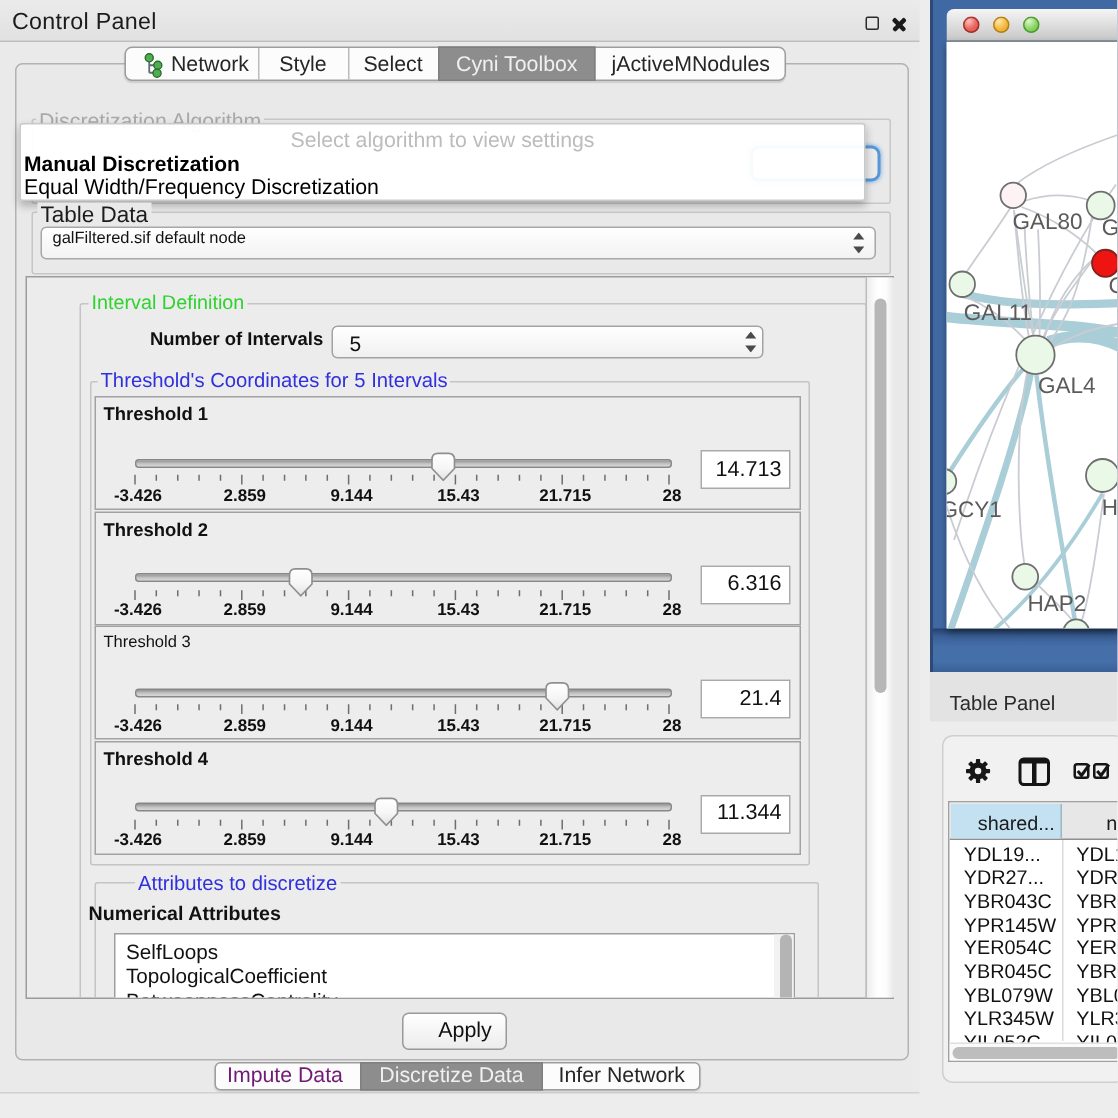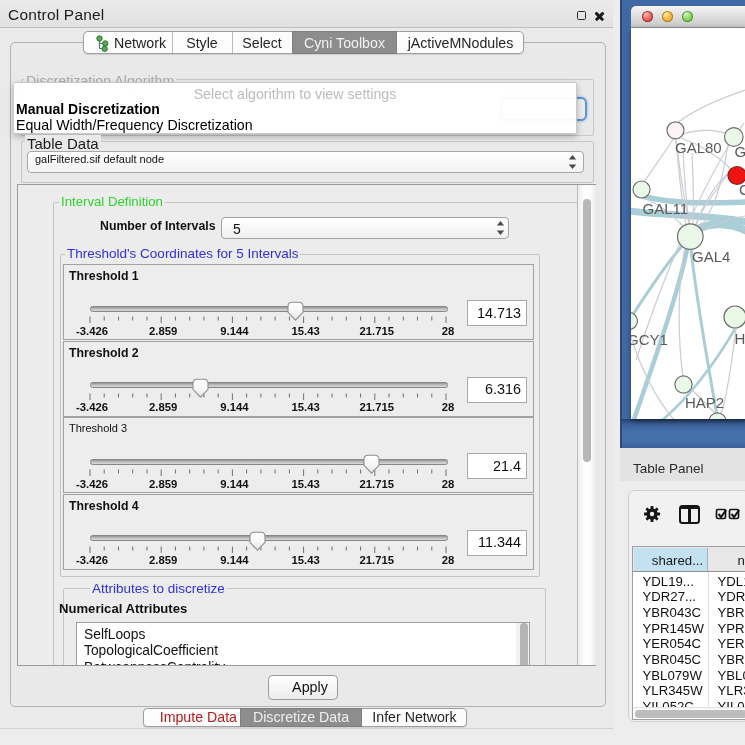--- a/index.html
+++ b/index.html
@@ -273,21 +273,21 @@
 </div>
 
 <div class="ab" style="left:577px;top:185px;width:18px;height:480px;background:linear-gradient(90deg,#ededed,#ffffff 40%,#fdfdfd 70%,#e8e8e8);border-left:1px solid #bcbcbc;"></div>
 <div class="ab" style="left:582.5px;top:199px;width:8px;height:263px;background:#b7b7b7;border-radius:4.5px;"></div>
 
 <div class="ab" style="left:268px;top:675px;width:70px;height:25px;background:linear-gradient(180deg,#ffffff,#ececec);border:1px solid #9a9a9a;border-radius:4.5px;box-sizing:border-box;"></div>
 <div class="ab txt" style="left:268px;top:679px;width:84px;text-align:center;font-size:14.3px;color:#111;">Apply</div>
 
 <div class="ab" style="left:143px;top:708px;width:324px;height:19px;background:#fcfcfc;border:1px solid #9e9e9e;border-radius:4px;box-sizing:border-box;box-shadow:0 1px 1px rgba(0,0,0,0.1);"></div>
 <div class="ab" style="left:240px;top:708px;width:122px;height:19px;background:#8d8d8d;border:1px solid #7f7f7f;box-sizing:border-box;"></div>
-<div class="ab txt" style="left:143px;top:708.5px;width:94px;text-align:right;font-size:14.2px;color:#b91c1c;">Impute Data</div>
+<div class="ab txt" style="left:143px;top:708.5px;width:94px;text-align:center;font-size:14.2px;color:#701a75;">Impute Data</div>
 <div class="ab txt" style="left:240px;top:708.5px;width:122px;text-align:center;font-size:14.2px;color:#f0f0f0;">Discretize Data</div>
 <div class="ab txt" style="left:362px;top:708.5px;width:105px;text-align:center;font-size:14.2px;color:#262626;">Infer Network</div>
 
 <div class="ab" style="left:620px;top:0;width:125px;height:448px;background:#4069a4;border-left:2px solid #2c4a75;box-sizing:border-box;"></div>
 <div class="ab" style="left:622px;top:419px;width:123px;height:29px;background:linear-gradient(180deg,#24406b,#3a5f96 5px,#446fa9 12px,#446fa9 22px,#3a6097);"></div>
 <div class="ab" style="left:631px;top:6px;width:114px;height:22px;background:linear-gradient(180deg,#f5f5f5,#c7c7c7);border-bottom:1px solid #909090;border-top-left-radius:5px;box-sizing:border-box;"></div>
 <div class="ab" style="left:641.5px;top:11px;width:11px;height:11px;border-radius:50%;background:radial-gradient(circle at 35% 28%,#ffc0ba,#ea6a63 45%,#d23f38);box-shadow:inset 0 0 0 1px rgba(140,30,25,0.75);"></div>
 <div class="ab" style="left:661.5px;top:11px;width:11px;height:11px;border-radius:50%;background:radial-gradient(circle at 35% 28%,#ffe8ae,#f5bc43 45%,#dd9a21);box-shadow:inset 0 0 0 1px rgba(160,110,15,0.75);"></div>
 <div class="ab" style="left:681.5px;top:11px;width:11px;height:11px;border-radius:50%;background:radial-gradient(circle at 35% 28%,#ddf6cf,#8fd86d 45%,#5cb838);box-shadow:inset 0 0 0 1px rgba(60,135,30,0.75);"></div>
 <div class="ab" style="left:631px;top:28px;width:114px;height:391px;background:#ffffff;overflow:hidden;box-shadow:0 2px 5px rgba(0,0,0,0.45);">
@@ -356,21 +356,21 @@
 <div class="ab" style="left:688.2px;top:506px;width:2.8px;height:16px;background:#151515;"></div>
 <svg class="ab" style="left:714.5px;top:506.5px;" width="13" height="13" viewBox="0 0 13 13">
     <rect x="1.5" y="2.5" width="9" height="9" rx="1.5" fill="none" stroke="#151515" stroke-width="1.7"></rect>
     <path d="M3.5 7 L6 10 L11.2 2.8" fill="none" stroke="#151515" stroke-width="2"></path>
   </svg>
 <svg class="ab" style="left:728px;top:506.5px;" width="13" height="13" viewBox="0 0 13 13">
     <rect x="1.5" y="2.5" width="9" height="9" rx="1.5" fill="none" stroke="#151515" stroke-width="1.7"></rect>
     <path d="M3.5 7 L6 10 L11.2 2.8" fill="none" stroke="#151515" stroke-width="2"></path>
   </svg>
 
-<div class="ab" style="left:632px;top:534px;width:113px;height:174px;background:#ffffff;border:1px solid #a0a0a0;border-right:none;box-sizing:border-box;overflow:hidden;margin-top:12px;">
+<div class="ab" style="left:632px;top:534px;width:113px;height:174px;background:#ffffff;border:1px solid #a0a0a0;border-right:none;box-sizing:border-box;overflow:hidden;">
 <div class="ab" style="left:0;top:0;width:113px;height:25px;background:#e7e7e7;border-bottom:1px solid #8f8f8f;box-sizing:border-box;"></div>
 <div class="ab" style="left:1px;top:1px;width:73.5px;height:23px;background:#c3e1f0;border-right:1px solid #9ab7c6;box-sizing:border-box;"></div>
 <div class="ab txt" style="left:8px;top:6px;width:73px;text-align:center;font-size:13.2px;color:#1a1a1a;">shared...</div>
 <div class="ab txt" style="left:104.5px;top:6px;font-size:13.2px;color:#1a1a1a;">name</div>
 <div class="ab" style="left:74.5px;top:25px;width:1px;height:134px;background:#dadada;"></div>
 <div class="ab txt" style="left:9.5px;top:26.5px;font-size:13.2px;color:#111;">YDL19...</div>
 <div class="ab txt" style="left:84.5px;top:26.5px;font-size:13.2px;color:#111;">YDL194W</div>
 <div class="ab txt" style="left:9.5px;top:42.2px;font-size:13.2px;color:#111;">YDR27...</div>
 <div class="ab txt" style="left:84.5px;top:42.2px;font-size:13.2px;color:#111;">YDR277C</div>
 <div class="ab txt" style="left:9.5px;top:57.9px;font-size:13.2px;color:#111;">YBR043C</div>

